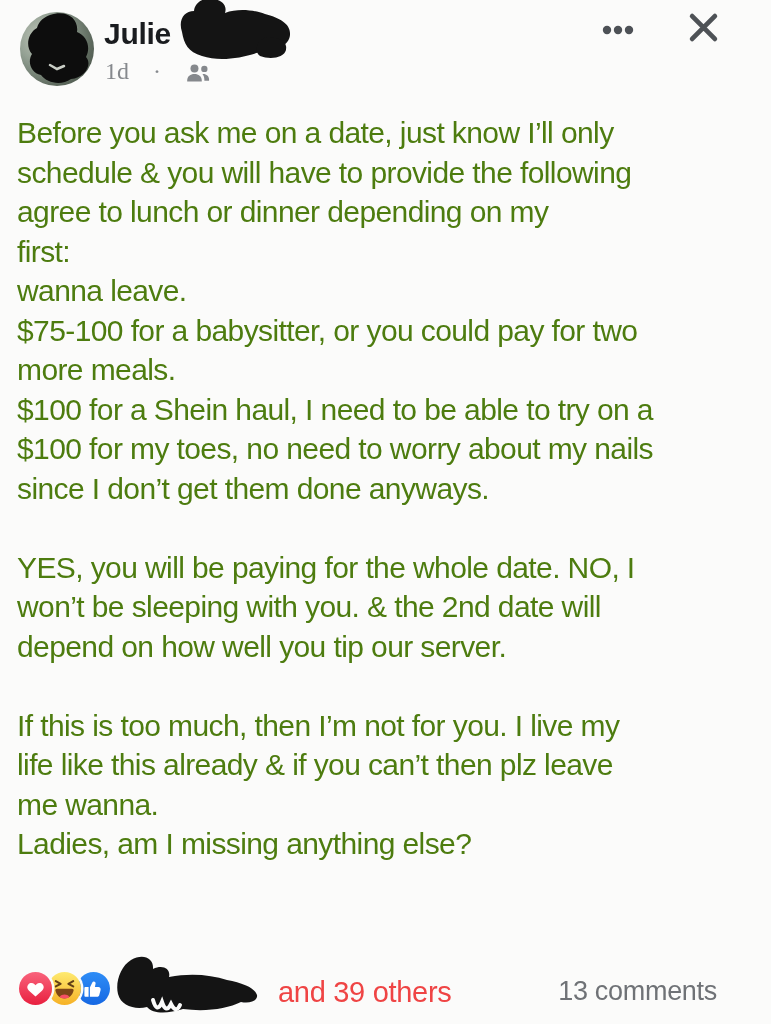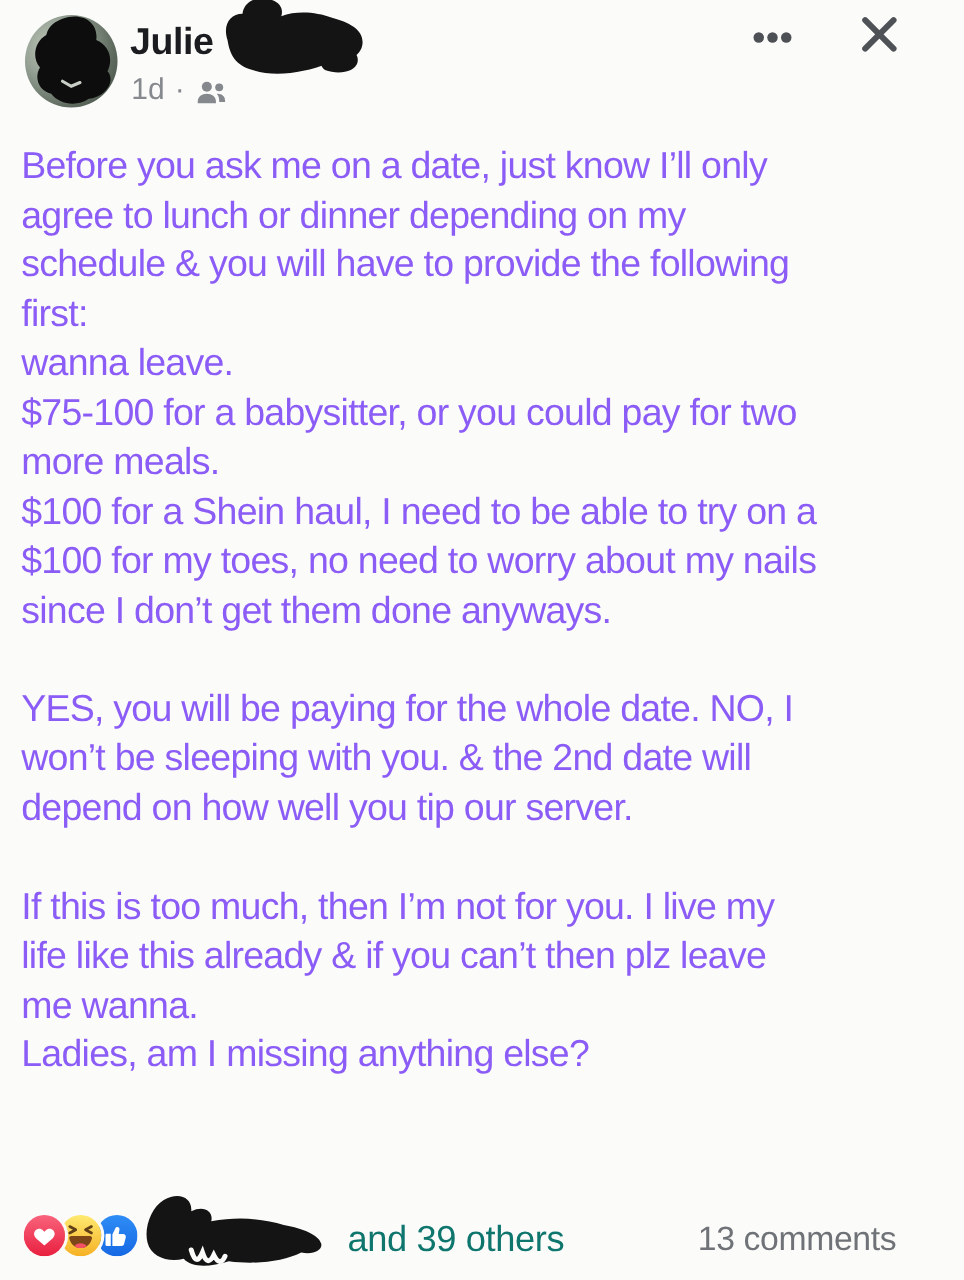--- a/index.html
+++ b/index.html
@@ -21,52 +21,52 @@
     overflow:hidden;
   }
   .avatar svg { position:absolute; left:0; top:0; }
   .name-row { position:absolute; left:104px; top:17px; height:40px; }
   .name {
     font-size:30px; font-weight:bold; color:#1a1c1f; letter-spacing:-0.3px;
   }
   .name-scribble { position:absolute; left:168px; top:-2px; width:126px; height:66px; }
   .meta-row {
     position:absolute; left:105px; top:58px;
-    display:flex; align-items:center; gap:8px;
-    font-size:24px; color:#86898d;
+    display:flex; align-items:center; gap:24px;
+    font-size:24px; color:#86898d;font-family:Liberation Serif, serif;
   }
   .meta-sep { font-size:24px; color:#86898d; }
   .privacy-icon { display:inline-flex; margin-top:3px; }
 
   .dots-btn { position:absolute; left:602px; top:20px; width:34px; height:20px; display:flex; align-items:center; }
   .close-btn { position:absolute; left:686px; top:10px; width:34px; height:34px; display:flex; align-items:center; justify-content:center; }
 
   
   .body-text { position:absolute; left:17px; top:113px; width:748px; }
   .line {
     height:39.5px; line-height:39.5px;
-    font-size:30px; letter-spacing:-0.6px; color:#8b5cf6;
+    font-size:30px; letter-spacing:-0.6px; color:#4d7c0f;
     white-space:nowrap;
   }
 
   
   .reaction-icons { position:absolute; left:19px; top:972px; height:33px; }
   .reaction {
     position:absolute; top:0; width:33px; height:33px; border-radius:50%;
     box-shadow: 0 0 0 2.5px #fbfbfa;
   }
   .reaction svg { display:block; }
   .reaction.love { left:0; z-index:3; }
   .reaction.haha { left:29px; z-index:2; }
   .reaction.like { left:58px; z-index:1; }
 
   .footer-scribble { position:absolute; left:109px; top:952px; width:152px; height:66px; z-index:4; }
   .others-label {
     position:absolute; left:278px; top:976px;
-    font-size:29px; color:#0f766e; letter-spacing:-0.3px;
+    font-size:29px; color:#ef4444; letter-spacing:-0.3px;
   }
   .comments-label {
     position:absolute; right:54px; top:976px;
     font-size:27px; color:#6f7276; letter-spacing:-0.3px;
   }
 </style>
 </head>
 <body>
 
 <div class="post">
@@ -109,22 +109,22 @@
   </div>
 
   <div class="close-btn">
     <svg width="31" height="31" viewBox="0 0 30 30">
       <path d="M4 4 L26 26 M26 4 L4 26" stroke="#4e5256" stroke-width="4.6" stroke-linecap="round"></path>
     </svg>
   </div>
 
   <div class="body-text">
     <div class="line">Before you ask me on a date, just know I’ll only</div>
+    <div class="line">schedule &amp; you will have to provide the following</div>
     <div class="line">agree to lunch or dinner depending on my</div>
-    <div class="line">schedule &amp; you will have to provide the following</div>
     <div class="line">first:</div>
     <div class="line">wanna leave.</div>
     <div class="line">$75-100 for a babysitter, or you could pay for two</div>
     <div class="line">more meals.</div>
     <div class="line">$100 for a Shein haul, I need to be able to try on a</div>
     <div class="line">$100 for my toes, no need to worry about my nails</div>
     <div class="line">since I don’t get them done anyways.</div>
     <div class="line"></div>
     <div class="line">YES, you will be paying for the whole date. NO, I</div>
     <div class="line">won’t be sleeping with you. &amp; the 2nd date will</div>

